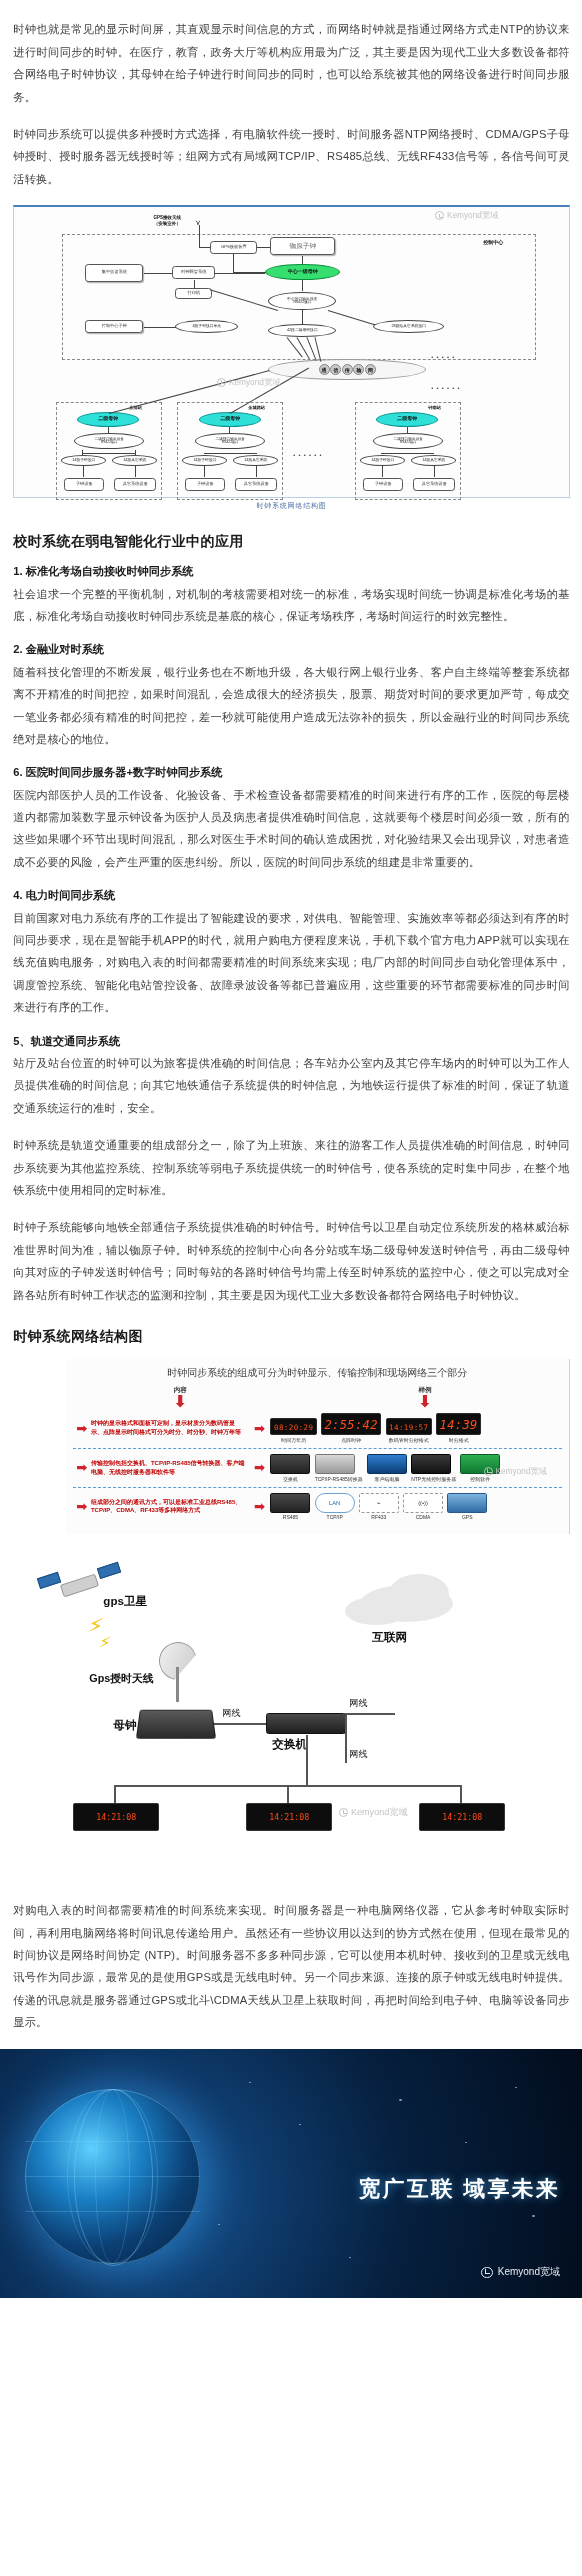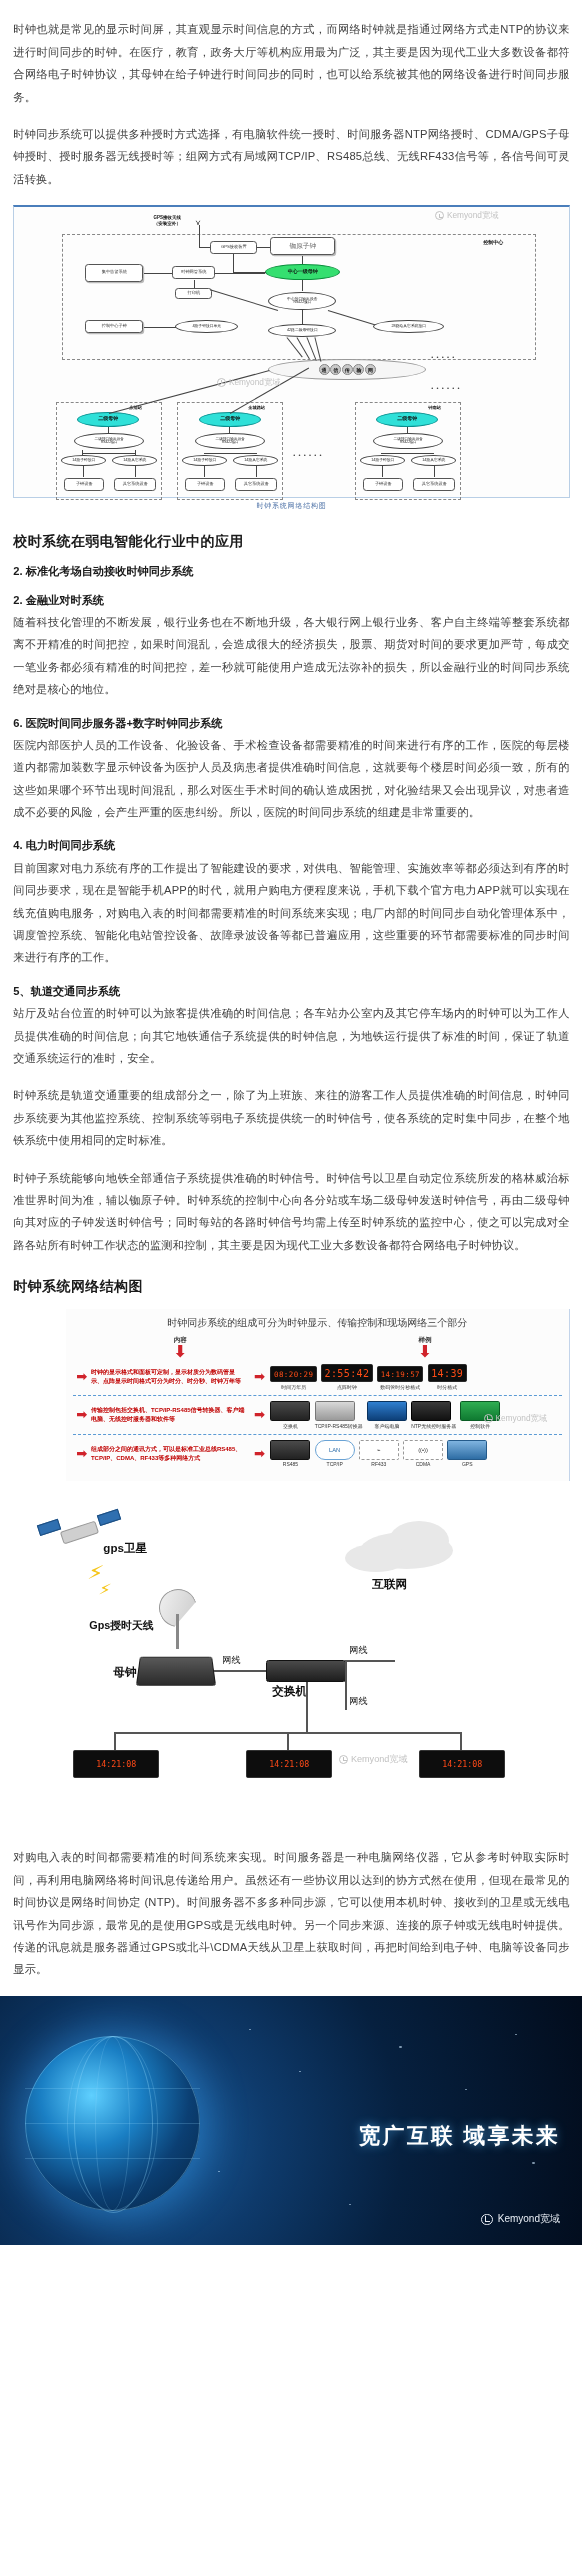--- a/index.html
+++ b/index.html
@@ -115,21 +115,21 @@
   .d2-a2 { width:21.6px; text-align:center; }
   .d2-samples { flex:1; display:flex; gap:4.2px; align-items:flex-end; justify-content:flex-start; }
   .sample { text-align:center; }
   .sample .cap { font-size:5px; color:#333; margin-top:1.7px; }
   .led {
     background:#0d0d0d; border:0.8px solid #2a2a2a; border-radius:1.7px;
     color:#ff4d16; font-family:"DejaVu Sans Mono","Liberation Mono",monospace;
     font-size:7.5px; letter-spacing:0.4px; padding:3.3px 2.5px 2.5px 2.5px;
     display:flex; align-items:center; justify-content:center; min-width:43px;
   }
-  .led.sm { font-size:10px; min-width:33px; }
+  .led.sm { font-size:12px; min-width:33px;font-style:italic; }
   .dev {
     width:40px; height:20px; border-radius:1.7px; display:block;
   }
   .dev.switch { background:linear-gradient(#4a4a4a,#222); border:0.8px solid #111; }
   .dev.conv { background:linear-gradient(#d8d8d8,#9a9a9a); border:0.8px solid #777; }
   .dev.pc { background:linear-gradient(#2f7fd0,#0d3f78); border:0.8px solid #09325e; }
   .dev.ntp { background:linear-gradient(#3a3a3a,#111); border:0.8px solid #000; }
   .dev.soft { background:linear-gradient(#2fae52,#0f7a31); border:0.8px solid #0a5c24; }
   .dev.lan { background:#fff; border:0.8px solid #6aa3d5; border-radius:10px; color:#2a6ba8; font-size:5.8px; display:flex; align-items:center; justify-content:center; }
   .dev.rf { background:#fff; border:0.8px dashed #999; color:#333; font-size:5.8px; display:flex; align-items:center; justify-content:center; }
@@ -366,21 +366,22 @@
         <span class="logo"></span>
         <span>Kemyond宽域</span>
       </div>
     </div>
   </div>
   <div class="d1-cap">时钟系统网络结构图</div>
 
   <div class="pad">
     <h2 class="head">校时系统在弱电智能化行业中的应用</h2>
 
-    <h3 class="sub">2. 标准化考场自动接收时钟同步系统</h3>
+    <h3 class="sub">1. 标准化考场自动接收时钟同步系统</h3>
+    <p class="body">社会追求一个完整的平衡机制，对机制的考核需要相对统一的标准，考场实现时间统一协调是标准化考场的基底，标准化考场自动接收时钟同步系统是基底的核心，保证考场秩序，考场时间运行的时效完整性。</p>
 
     <h3 class="sub">2. 金融业对时系统</h3>
     <p class="body">随着科技化管理的不断发展，银行业务也在不断地升级，各大银行网上银行业务、客户自主终端等整套系统都离不开精准的时间把控，如果时间混乱，会造成很大的经济损失，股票、期货对时间的要求更加严苛，每成交一笔业务都必须有精准的时间把控，差一秒就可能使用户造成无法弥补的损失，所以金融行业的时间同步系统绝对是核心的地位。</p>
 
     <h3 class="sub">6. 医院时间同步服务器+数字时钟同步系统</h3>
     <p class="body">医院内部医护人员的工作设备、化验设备、手术检查设备都需要精准的时间来进行有序的工作，医院的每层楼道内都需加装数字显示钟设备为医护人员及病患者提供准确时间信息，这就要每个楼层时间必须一致，所有的这些如果哪个环节出现时间混乱，那么对医生手术时间的确认造成困扰，对化验结果又会出现异议，对患者造成不必要的风险，会产生严重的医患纠纷。所以，医院的时间同步系统的组建是非常重要的。</p>
 
     <h3 class="sub">4. 电力时间同步系统</h3>
     <p class="body">目前国家对电力系统有序的工作提出了智能建设的要求，对供电、智能管理、实施效率等都必须达到有序的时间同步要求，现在是智能手机APP的时代，就用户购电方便程度来说，手机下载个官方电力APP就可以实现在线充值购电服务，对购电入表的时间都需要精准的时间系统来实现；电厂内部的时间同步自动化管理体系中，调度管控系统、智能化电站管控设备、故障录波设备等都已普遍应用，这些重要的环节都需要标准的同步时间来进行有序的工作。</p>
 

